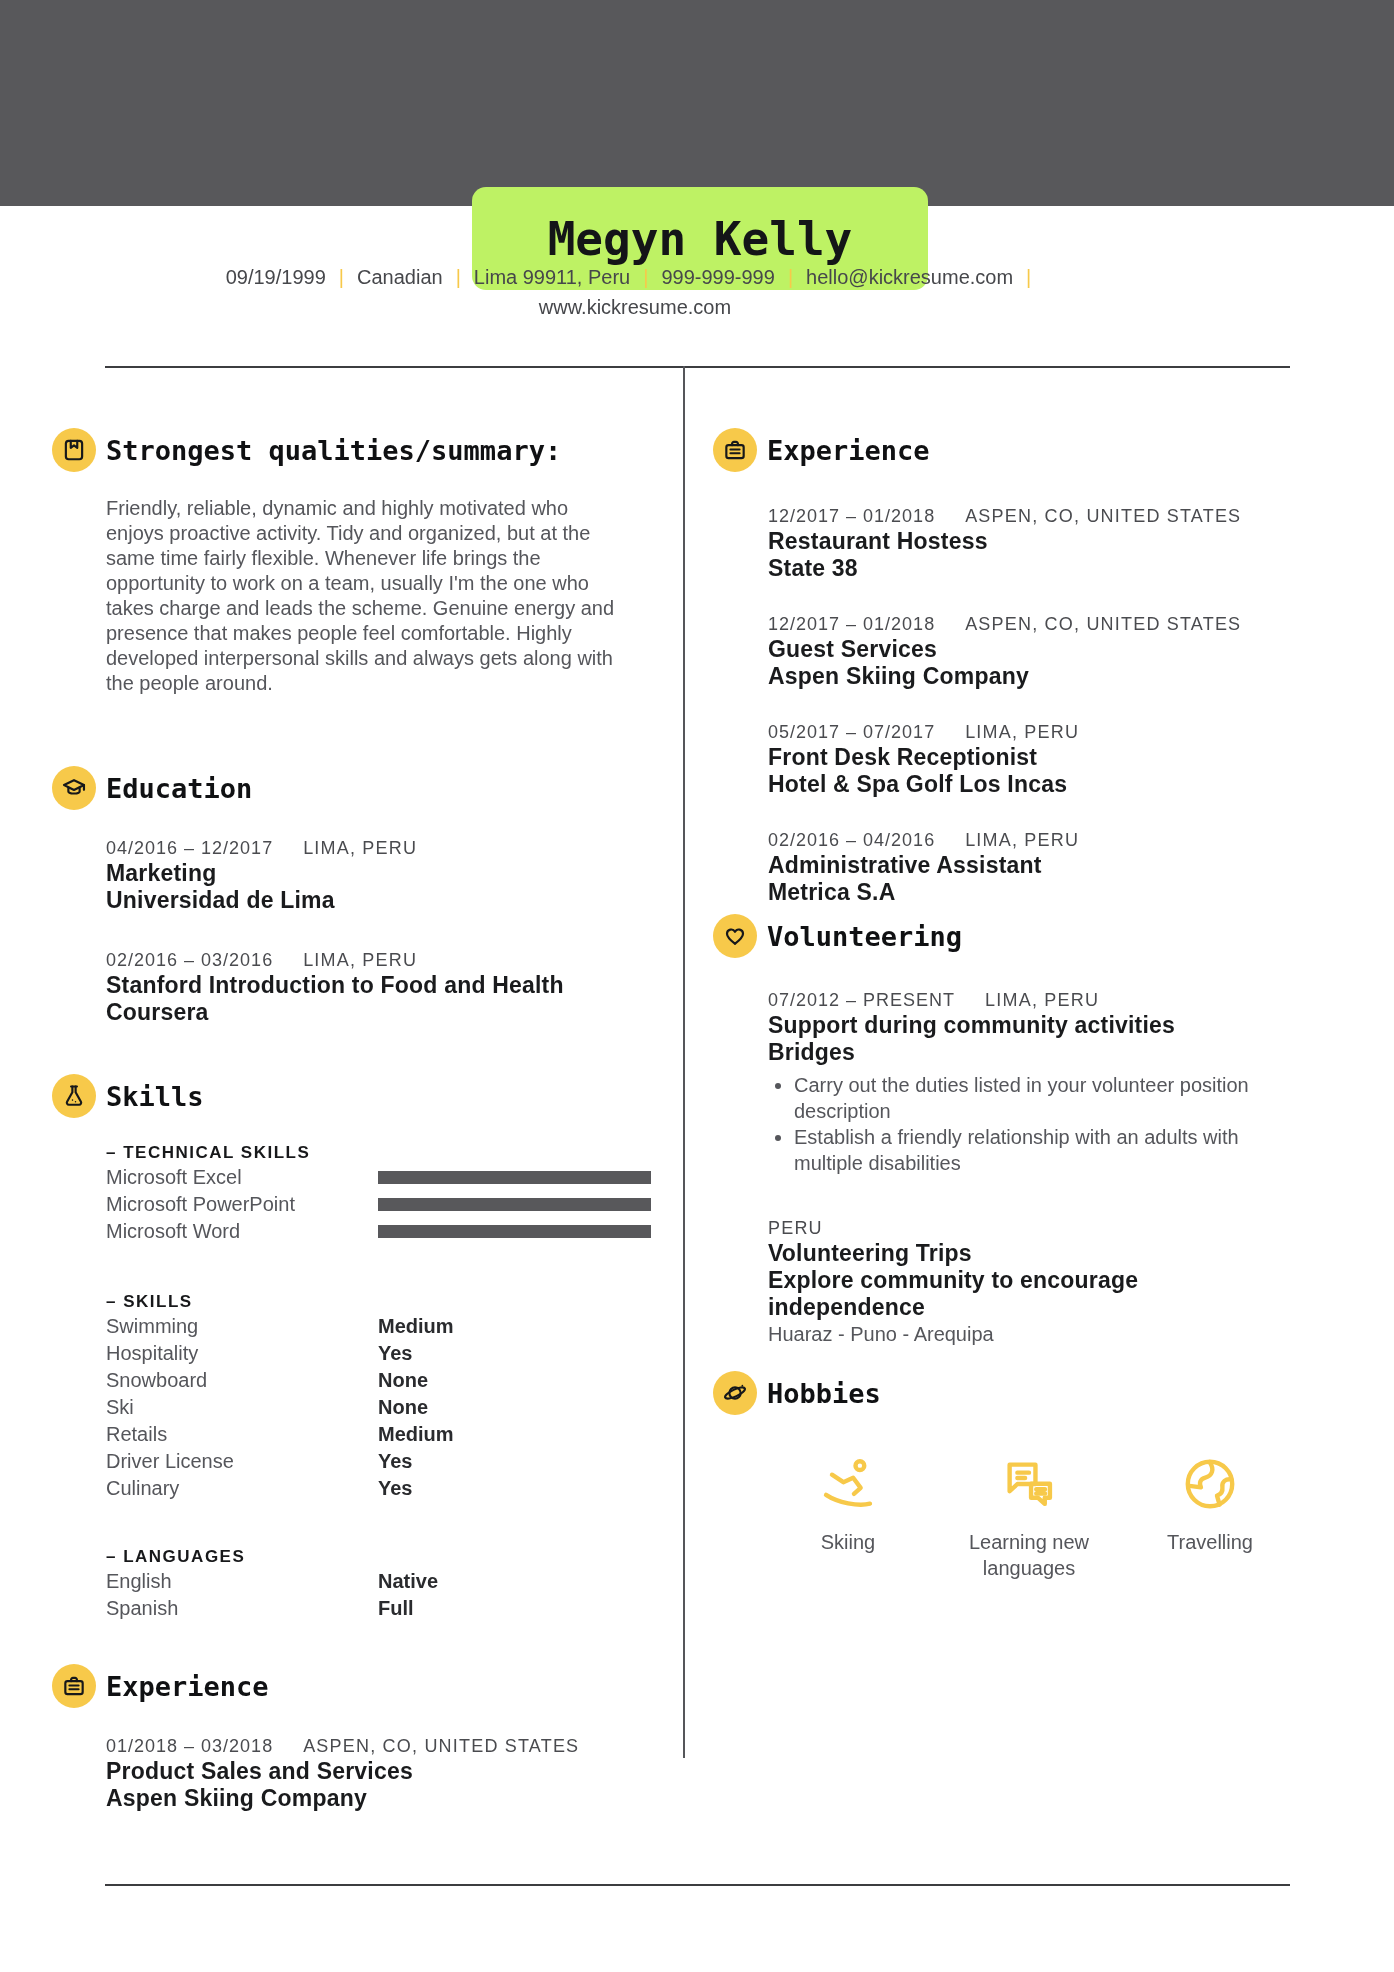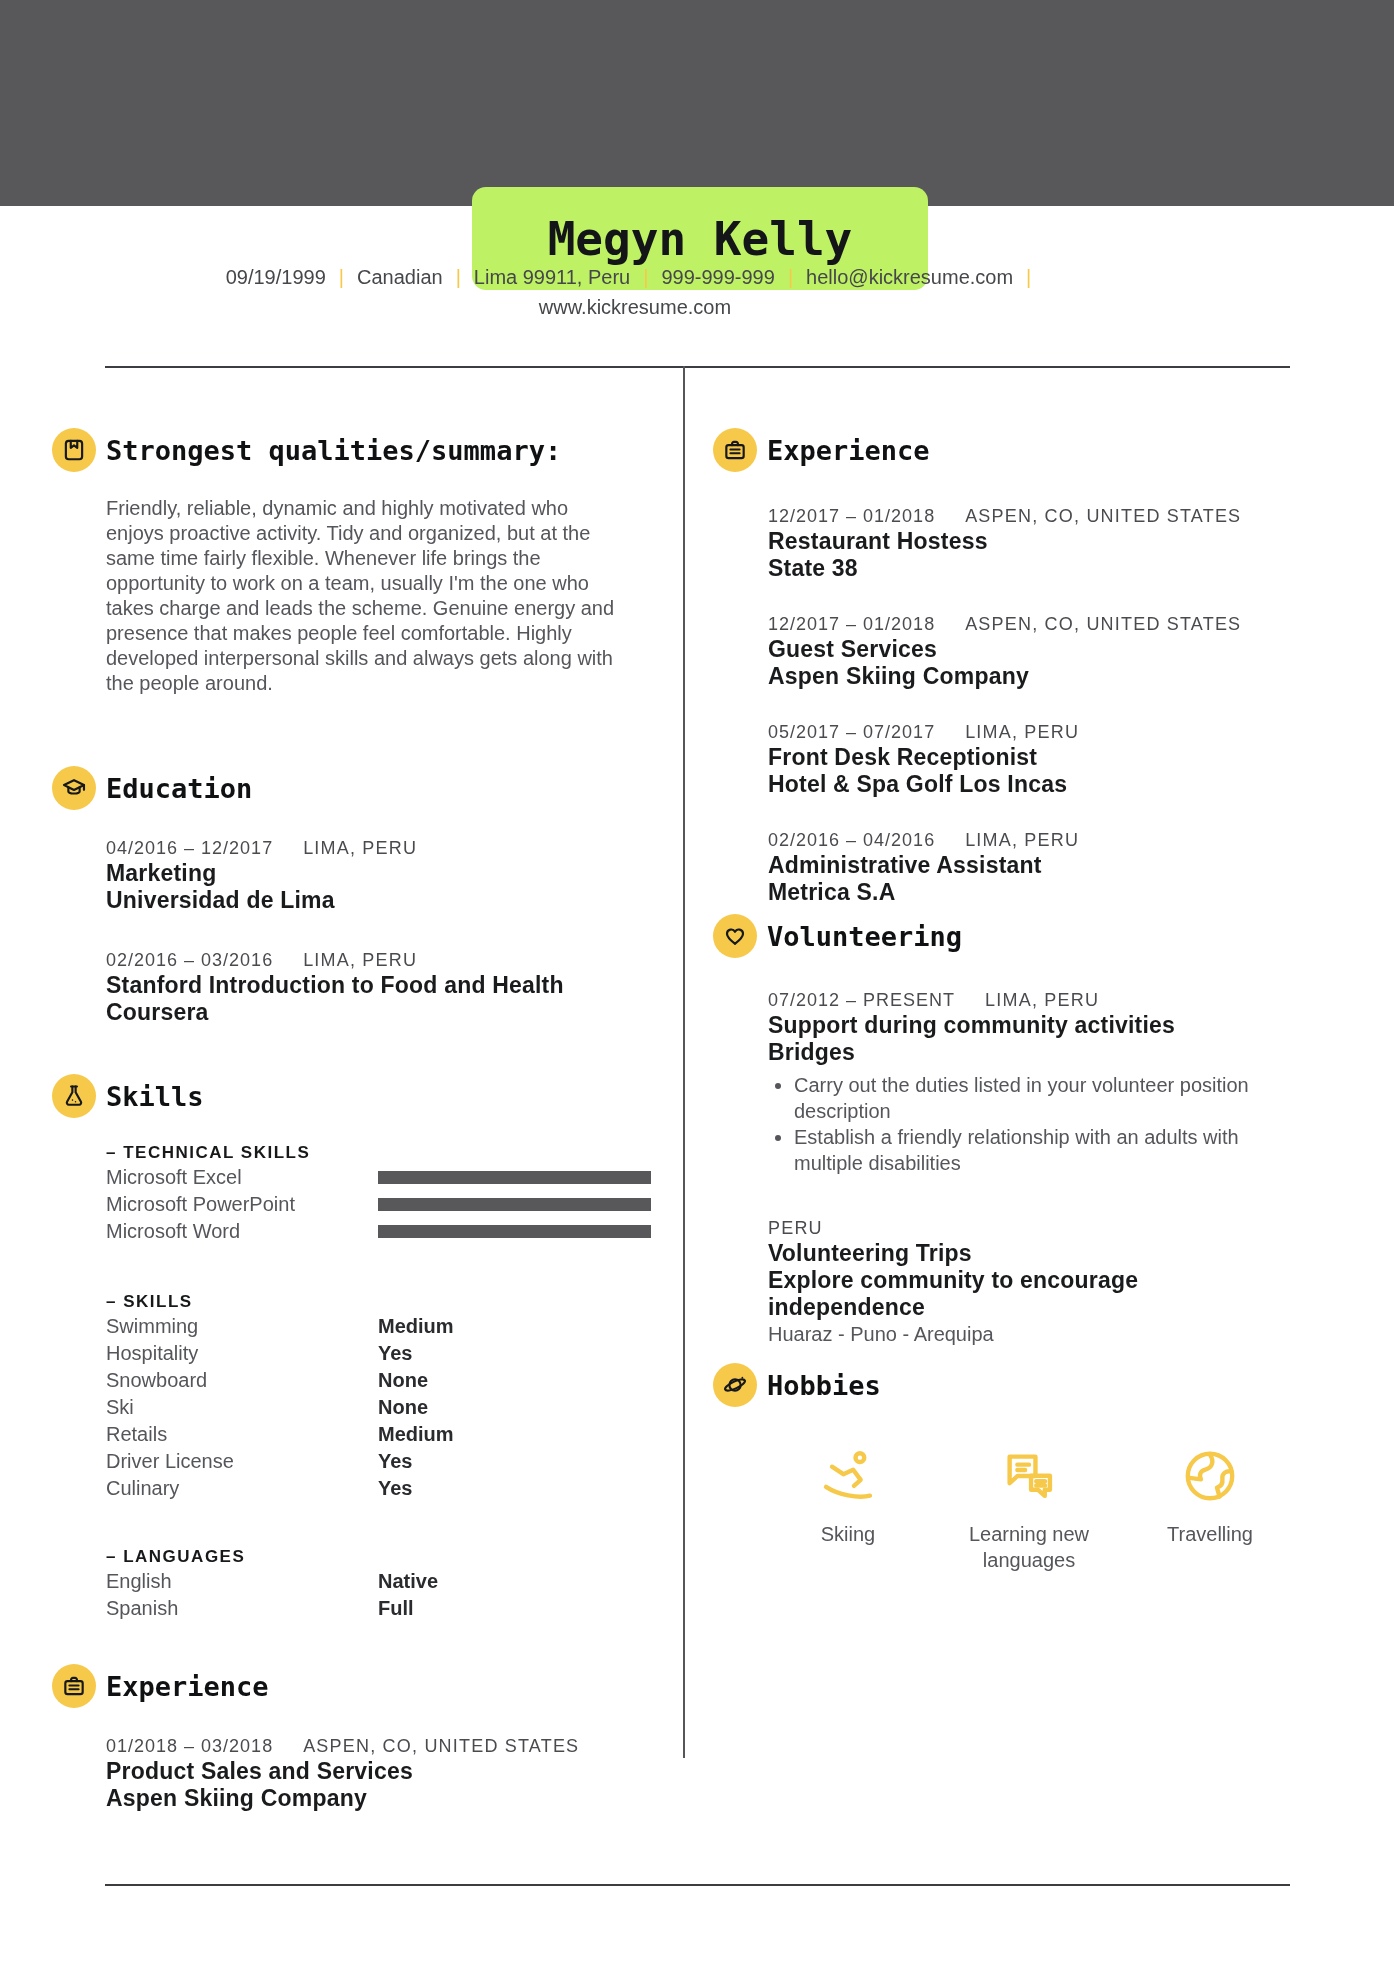--- a/index.html
+++ b/index.html
@@ -56,21 +56,21 @@
   .hobby{width:160px;display:flex;flex-direction:column;align-items:center;text-align:center;}
   .hobby svg{width:62px;height:62px;}
   .hobby .hl{margin-top:14px;font-size:20px;line-height:26px;color:#55565B;}
 
   
   .m-edu-head{margin-top:70px;} .m-entry1{margin-top:26px;} .m-entry2{margin-top:34px;}
   .m-skills-head{margin-top:48px;} .m-tech{margin-top:24px;} .m-skills-sub{margin-top:46px;}
   .m-lang-sub{margin-top:44px;} .m-expl-head{margin-top:42px;}
   .m-rexp1{margin-top:32px;} .m-rexp{margin-top:30px;}
   .m-vol-head{} .m-vol1{margin-top:30px;} .m-vol2{margin-top:40px;}
-  .m-hob-head{margin-top:16px;}
+  .m-hob-head{margin-top:24px;}
 </style>
 </head>
 <body>
 
 <div class="page">
 
   <div class="band"></div>
   <div class="nameplate">
     <div class="name">Megyn Kelly</div>
   </div>

